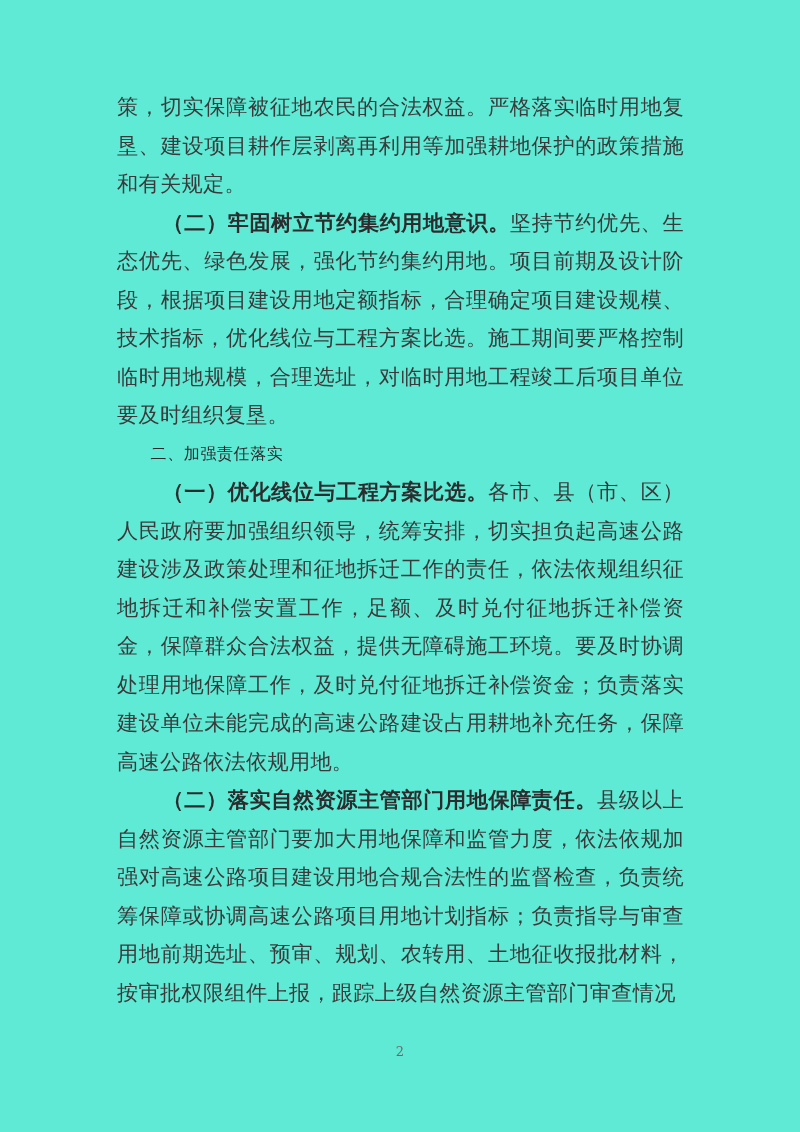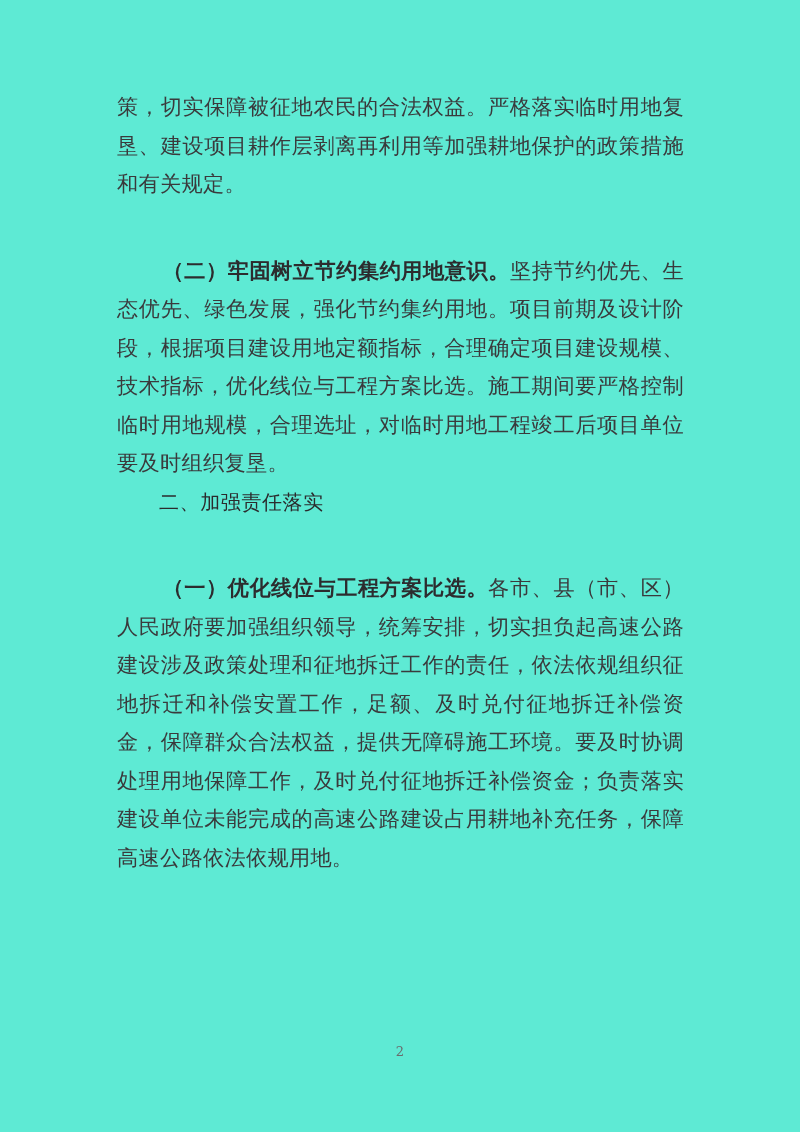--- a/index.html
+++ b/index.html
@@ -34,32 +34,31 @@
     text-align: justify;
     text-justify: inter-character;
     text-align-last: left;
     margin: 0;
     letter-spacing: 0.3px;
     word-break: break-all;
     -webkit-font-smoothing: antialiased;
   }
   .para.indent {
     text-indent: 2.15em;
-    margin-top: 48px;
   }
   
   .lead {
     font-weight: bold;
     color: #2c2c2e;
     letter-spacing: 0.2px;
   }
   
   .section-heading {
     font-family: "DejaVu Sans", "Liberation Sans", sans-serif;
-    font-size: 20px;
+    font-size: 16px;
     line-height: 38.5px;
     color: #2b2b2d;
     margin: 0;
     text-indent: 2.1em;
     font-weight: 500;
     letter-spacing: 0.6px;
   }
   
   .page-number {
     position: absolute;
@@ -80,18 +79,19 @@
   <div class="text-column">
 
     <p class="para"><span>策，切实保障被征地农民的合法权益。严格落实临时用地复垦、建设项目耕作层剥离再利用等加强耕地保护的政策措施和有关规定。</span></p>
 
     <p class="para indent"><span class="lead">（二）牢固树立节约集约用地意识。</span><span>坚持节约优先、生态优先、绿色发展，强化节约集约用地。项目前期及设计阶段，根据项目建设用地定额指标，合理确定项目建设规模、技术指标，优化线位与工程方案比选。施工期间要严格控制临时用地规模，合理选址，对临时用地工程竣工后项目单位要及时组织复垦。</span></p>
 
     <h2 class="section-heading">二、加强责任落实</h2>
 
     <p class="para indent"><span class="lead">（一）优化线位与工程方案比选。</span><span>各市、县（市、区）人民政府要加强组织领导，统筹安排，切实担负起高速公路建设涉及政策处理和征地拆迁工作的责任，依法依规组织征地拆迁和补偿安置工作，足额、及时兑付征地拆迁补偿资金，保障群众合法权益，提供无障碍施工环境。要及时协调处理用地保障工作，及时兑付征地拆迁补偿资金；负责落实建设单位未能完成的高速公路建设占用耕地补充任务，保障高速公路依法依规用地。</span></p>
 
+    <p class="para indent"><span class="lead">（二）落实自然资源主管部门用地保障责任。</span><span>县级以上自然资源主管部门要加大用地保障和监管力度，依法依规加强对高速公路项目建设用地合规合法性的监督检查，负责统筹保障或协调高速公路项目用地计划指标；负责指导与审查用地前期选址、预审、规划、农转用、土地征收报批材料，按审批权限组件上报，跟踪上级自然资源主管部门审查情况</span></p>
 
   </div>
 
   <div class="page-number">2</div>
 
 </div>
 
 </body></html>

